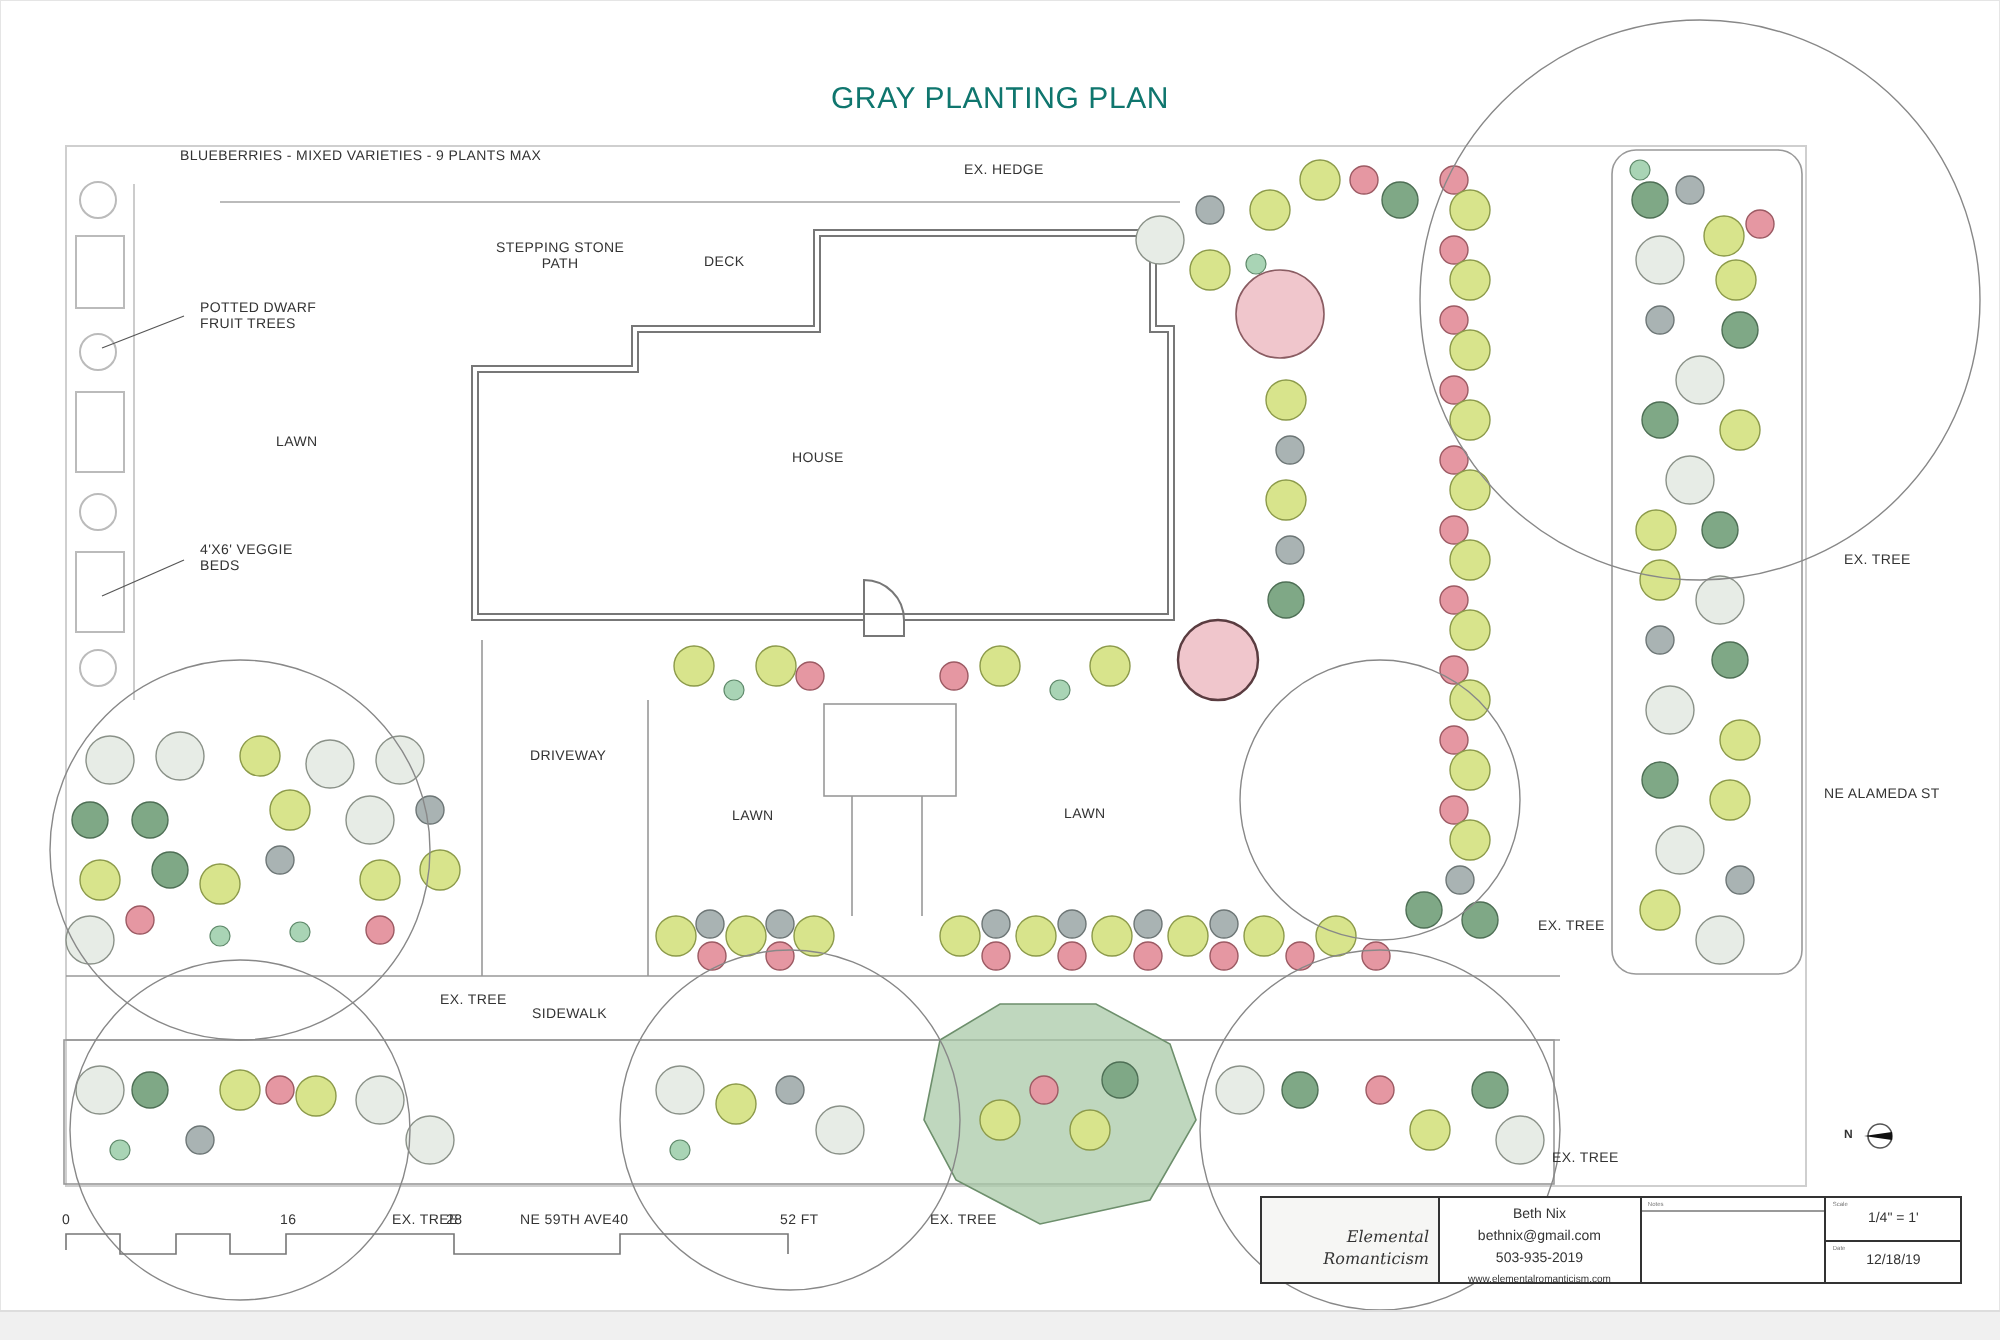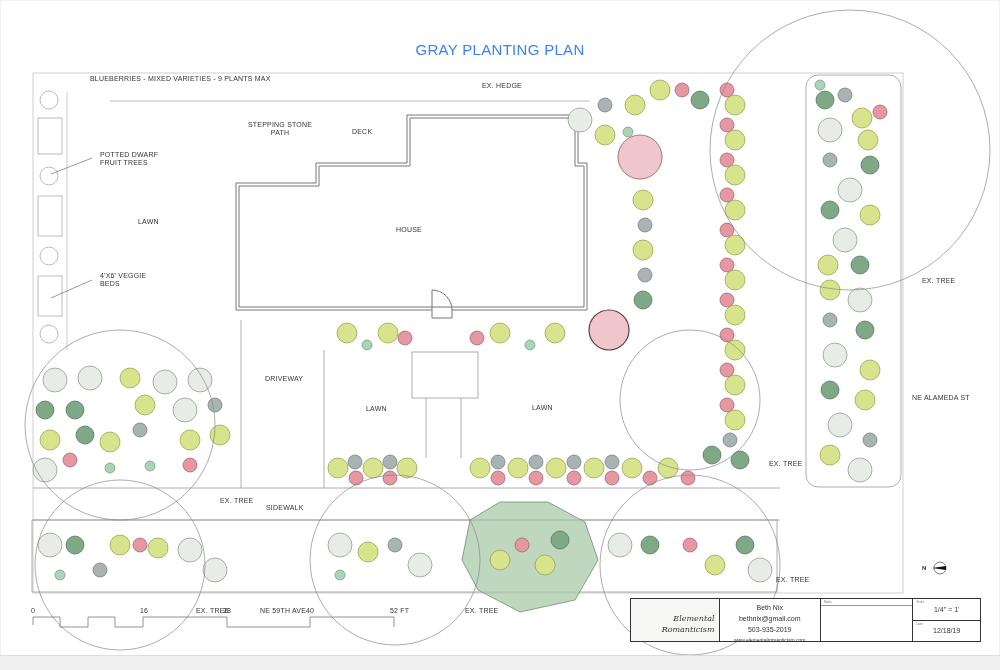--- a/index.html
+++ b/index.html
@@ -1,20 +1,20 @@
 <!DOCTYPE html>
 <html><head>
 <meta charset="utf-8">
 <style>
   html,body{margin:0;padding:0;background:#ffffff;}
   body{width:1000px;height:670px;position:relative;overflow:hidden;font-family:"Liberation Sans",sans-serif;}
   #plan{position:absolute;left:0;top:0;width:1000px;height:670px;}
   .lbl{position:absolute;font-size:7px;color:#333;letter-spacing:0.2px;white-space:pre;line-height:8px;text-align:center;}
   .lbl.left{text-align:left;}
-  .title{position:absolute;left:0;width:1000px;top:41px;text-align:center;font-size:15px;color:#3b82f6;letter-spacing:0.3px;}
+  .title{position:absolute;left:0;width:1000px;top:41px;text-align:center;font-size:15px;color:#0f766e;letter-spacing:0.3px;}
   .tb{position:absolute;left:630px;top:598px;width:351px;height:44px;border:1.5px solid #333;box-sizing:border-box;display:flex;background:#fff;}
   .tb .c{border-right:1.5px solid #333;box-sizing:border-box;position:relative;}
   .tb .c:last-child{border-right:none;}
   .logo{width:89px;font-family:"DejaVu Serif",serif;font-style:italic;font-size:8px;color:#333;text-align:right;padding:14px 4px 0 0;line-height:11px;background:#f6f6f4;}
   .contact{width:102px;text-align:center;font-size:7px;color:#333;line-height:11px;padding-top:3px;}
   .contact .web{font-size:5px;}
   .notes{width:93px;}
   .notes .hd{position:absolute;left:3px;top:1px;font-size:3px;color:#777;}
   .notes .ln{position:absolute;left:0;right:0;top:6px;border-top:1px solid #999;}
   .scale{width:67px;display:flex;flex-direction:column;}

